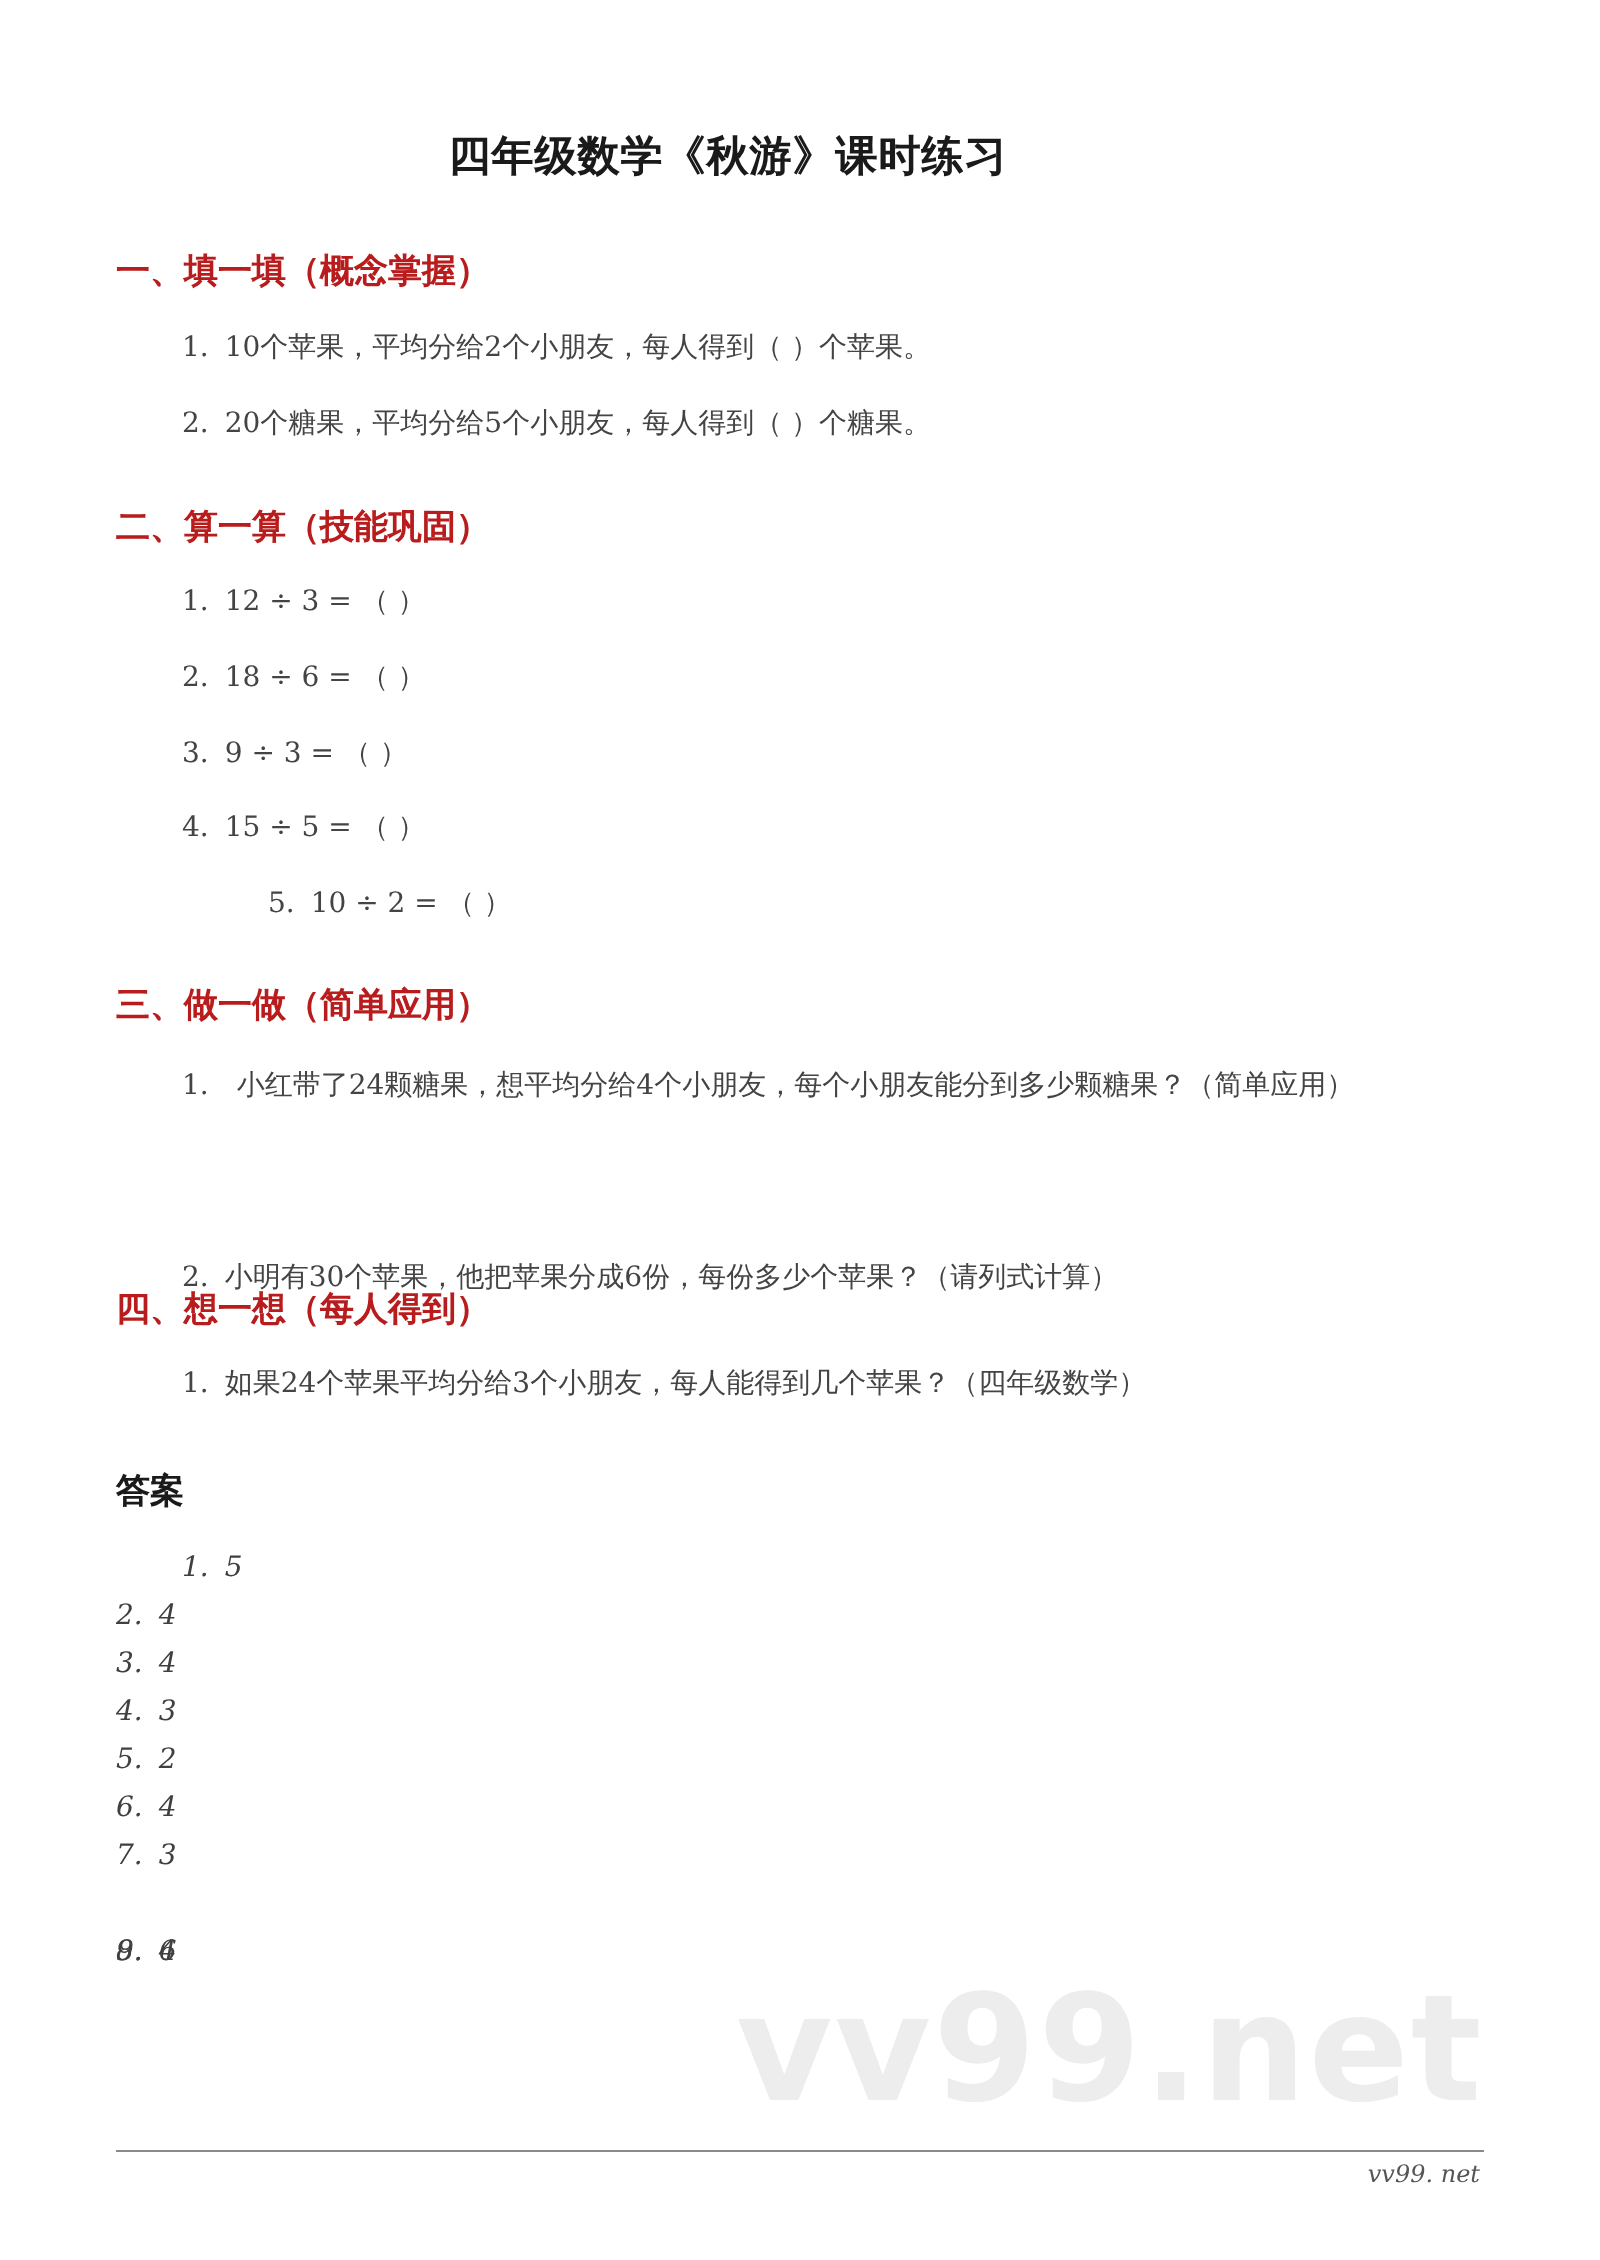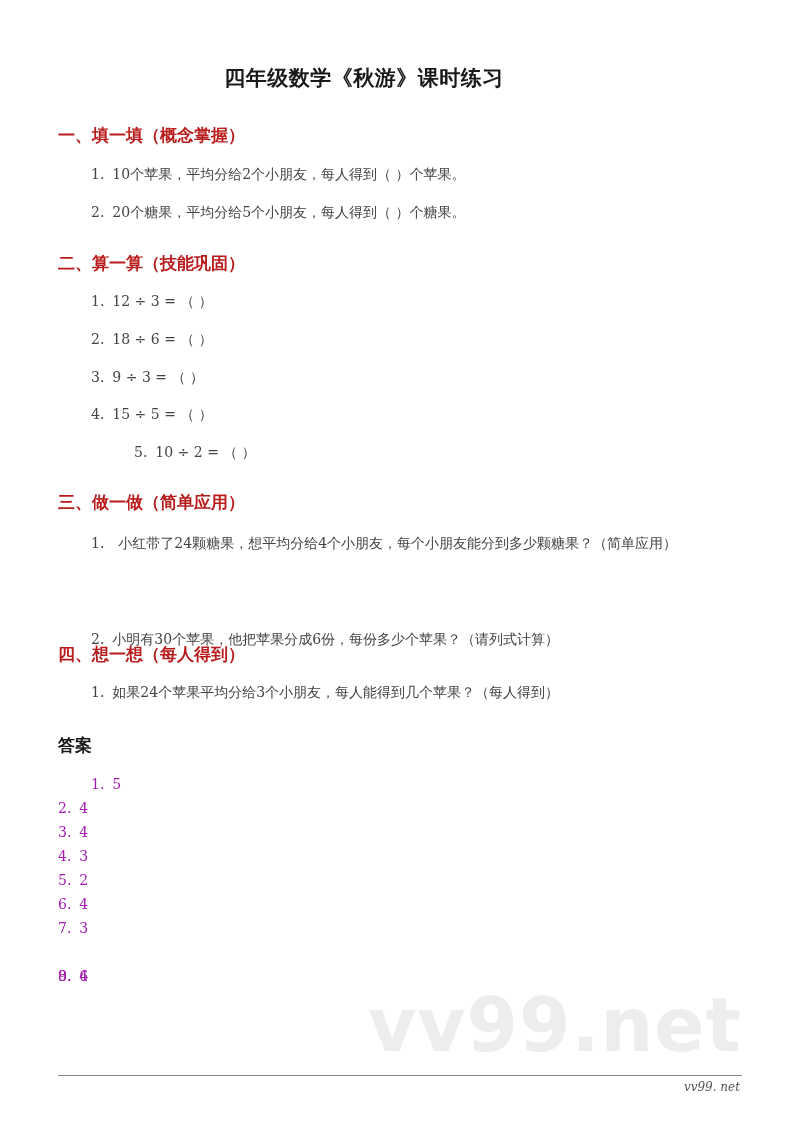--- a/index.html
+++ b/index.html
@@ -57,22 +57,23 @@
       left: 58px;
       top: 734px;
       font-family: "DejaVu Sans", "Liberation Sans", sans-serif;
       font-size: 17px;
       font-weight: bold;
       color: #1a1a1a;
     }
     .answer {
       position: absolute;
       font-size: 14px;
-      color: #a21caf;
+      color: #404040;
       line-height: 20px;
+      font-style: italic;
     }
     .watermark {
       position: absolute;
       left: 368px;
       top: 982px;
       font-family: "DejaVu Sans", "Liberation Sans", sans-serif;
       font-size: 74px;
       font-weight: bold;
       color: #ededed;
       letter-spacing: 1px;
@@ -128,21 +129,21 @@
 <div class="section-heading" style="top:491px;">三、做一做（简单应用）</div>
 <div class="item-wrap" style="top:528px;">
   <span class="num" style="margin-right:14px;">1.</span><span>小红带了24颗糖果，想平均分给4个小朋友，每个小朋友能分到多少颗糖果？（简单应用）</span>
 </div>
 <div class="item" style="left:91px; top:594px;margin-top:35px;">
   <span class="num">2.</span><span>小明有30个苹果，他把苹果分成6份，每份多少个苹果？（请列式计算）</span>
 </div>
 
 <div class="section-heading" style="top:643px;">四、想一想（每人得到）</div>
 <div class="item" style="left:91px; top:682px;">
-  <span class="num">1.</span><span>如果24个苹果平均分给3个小朋友，每人能得到几个苹果？（每人得到）</span>
+  <span class="num">1.</span><span>如果24个苹果平均分给3个小朋友，每人能得到几个苹果？（四年级数学）</span>
 </div>
 
 <div class="answers-title">答案</div>
 <div class="answer" style="left:91px; top:774px;">
   <span class="num">1.</span><span>5</span>
 </div>
 <div class="answer" style="left:58px; top:798px;">
   <span class="num">2.</span><span>4</span>
 </div>
 <div class="answer" style="left:58px; top:822px;">

